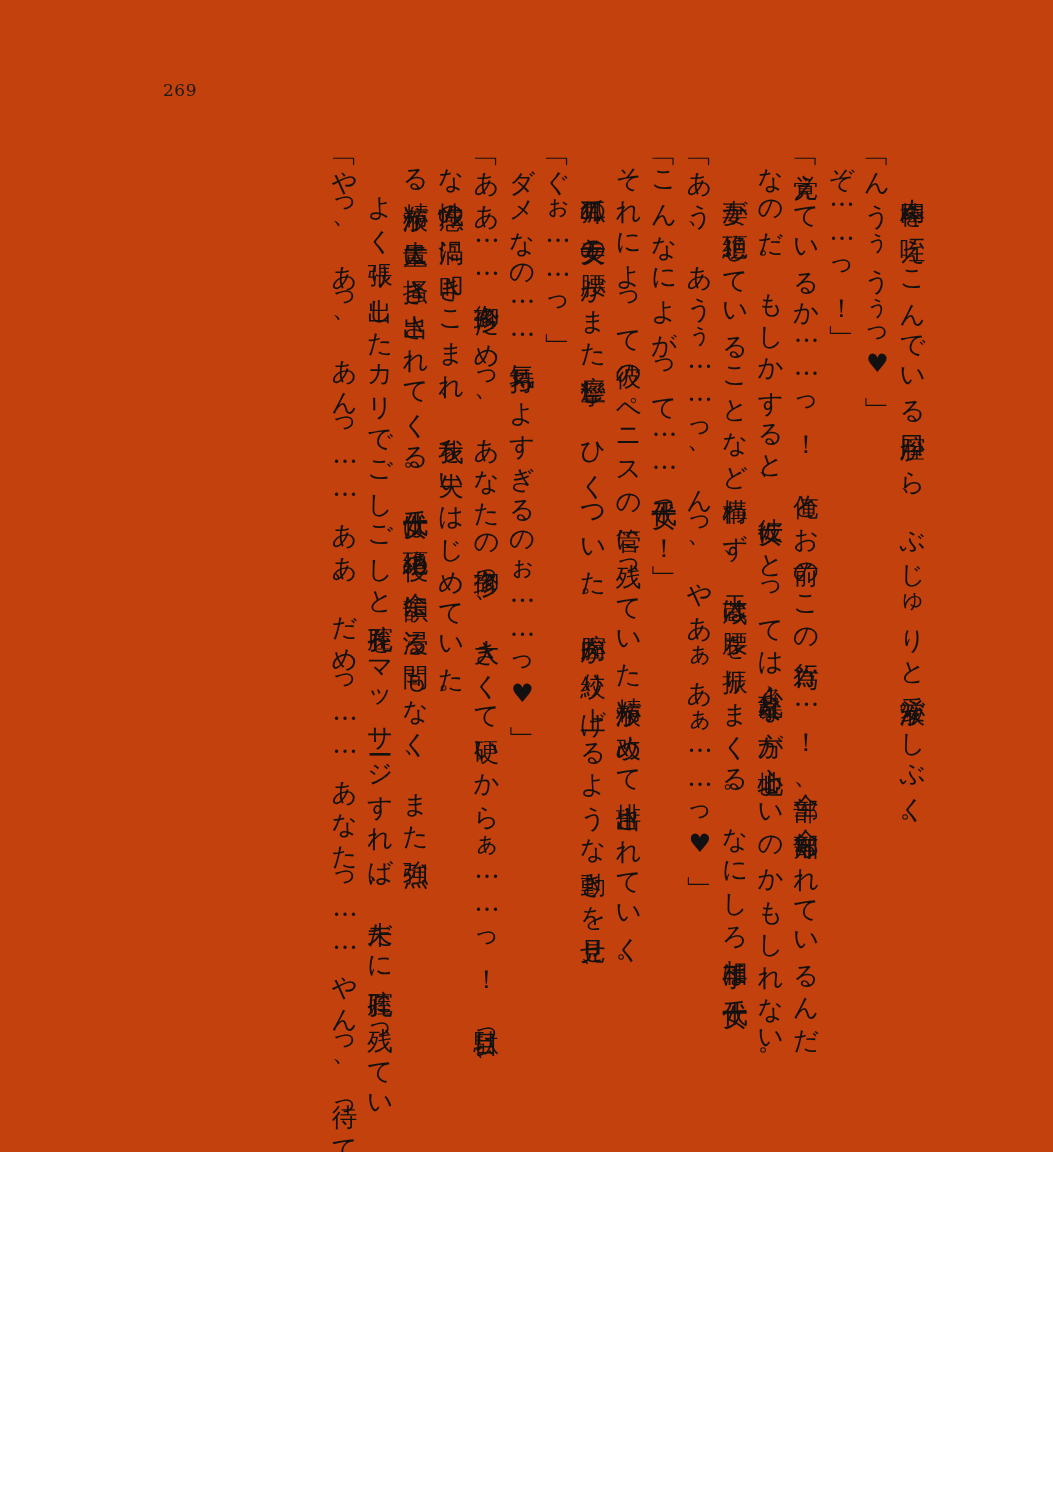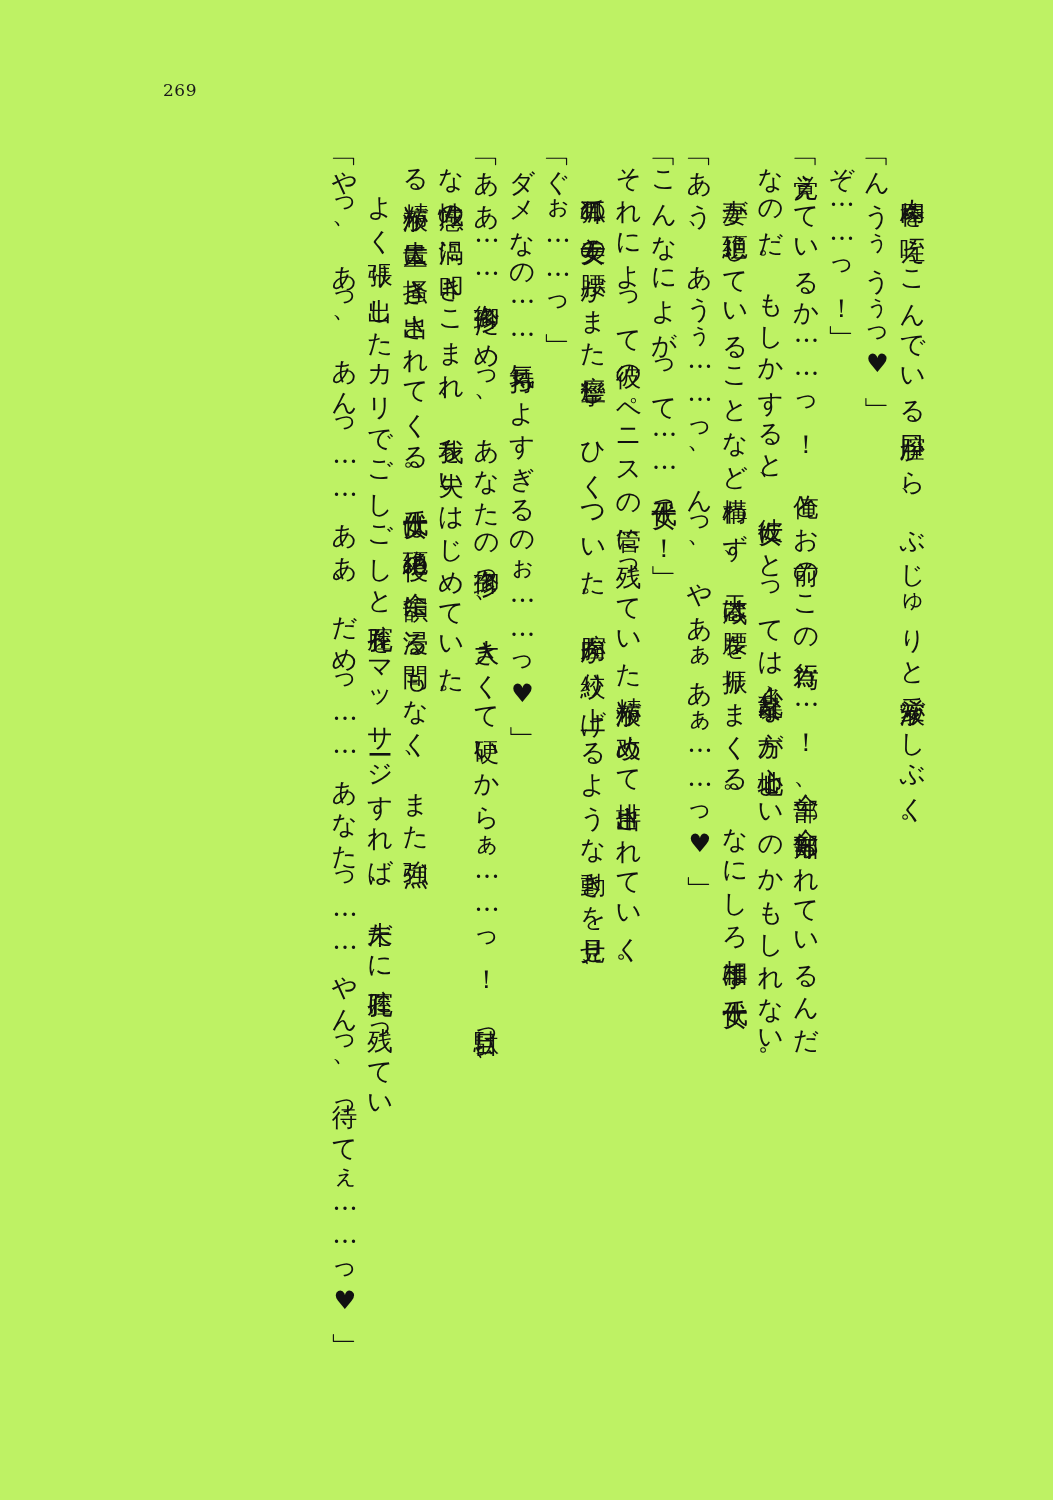--- a/index.html
+++ b/index.html
@@ -3,22 +3,22 @@
 <meta charset="utf-8">
 <style>
   html, body {
     margin: 0;
     padding: 0;
     background: #ffffff;
   }
   .page {
     position: relative;
     width: 1053px;
-    height: 1500px;
-    background: #bef264;
+    height: 1152px;
+    background: #c2410c;
     overflow: hidden;
     font-family: "DejaVu Serif", "Liberation Serif", serif;
   }
   .page-number {
     position: absolute;
     top: 80px;
     left: 163px;
     font-size: 17px;
     color: #1a1a1a;
     letter-spacing: 0.5px;

